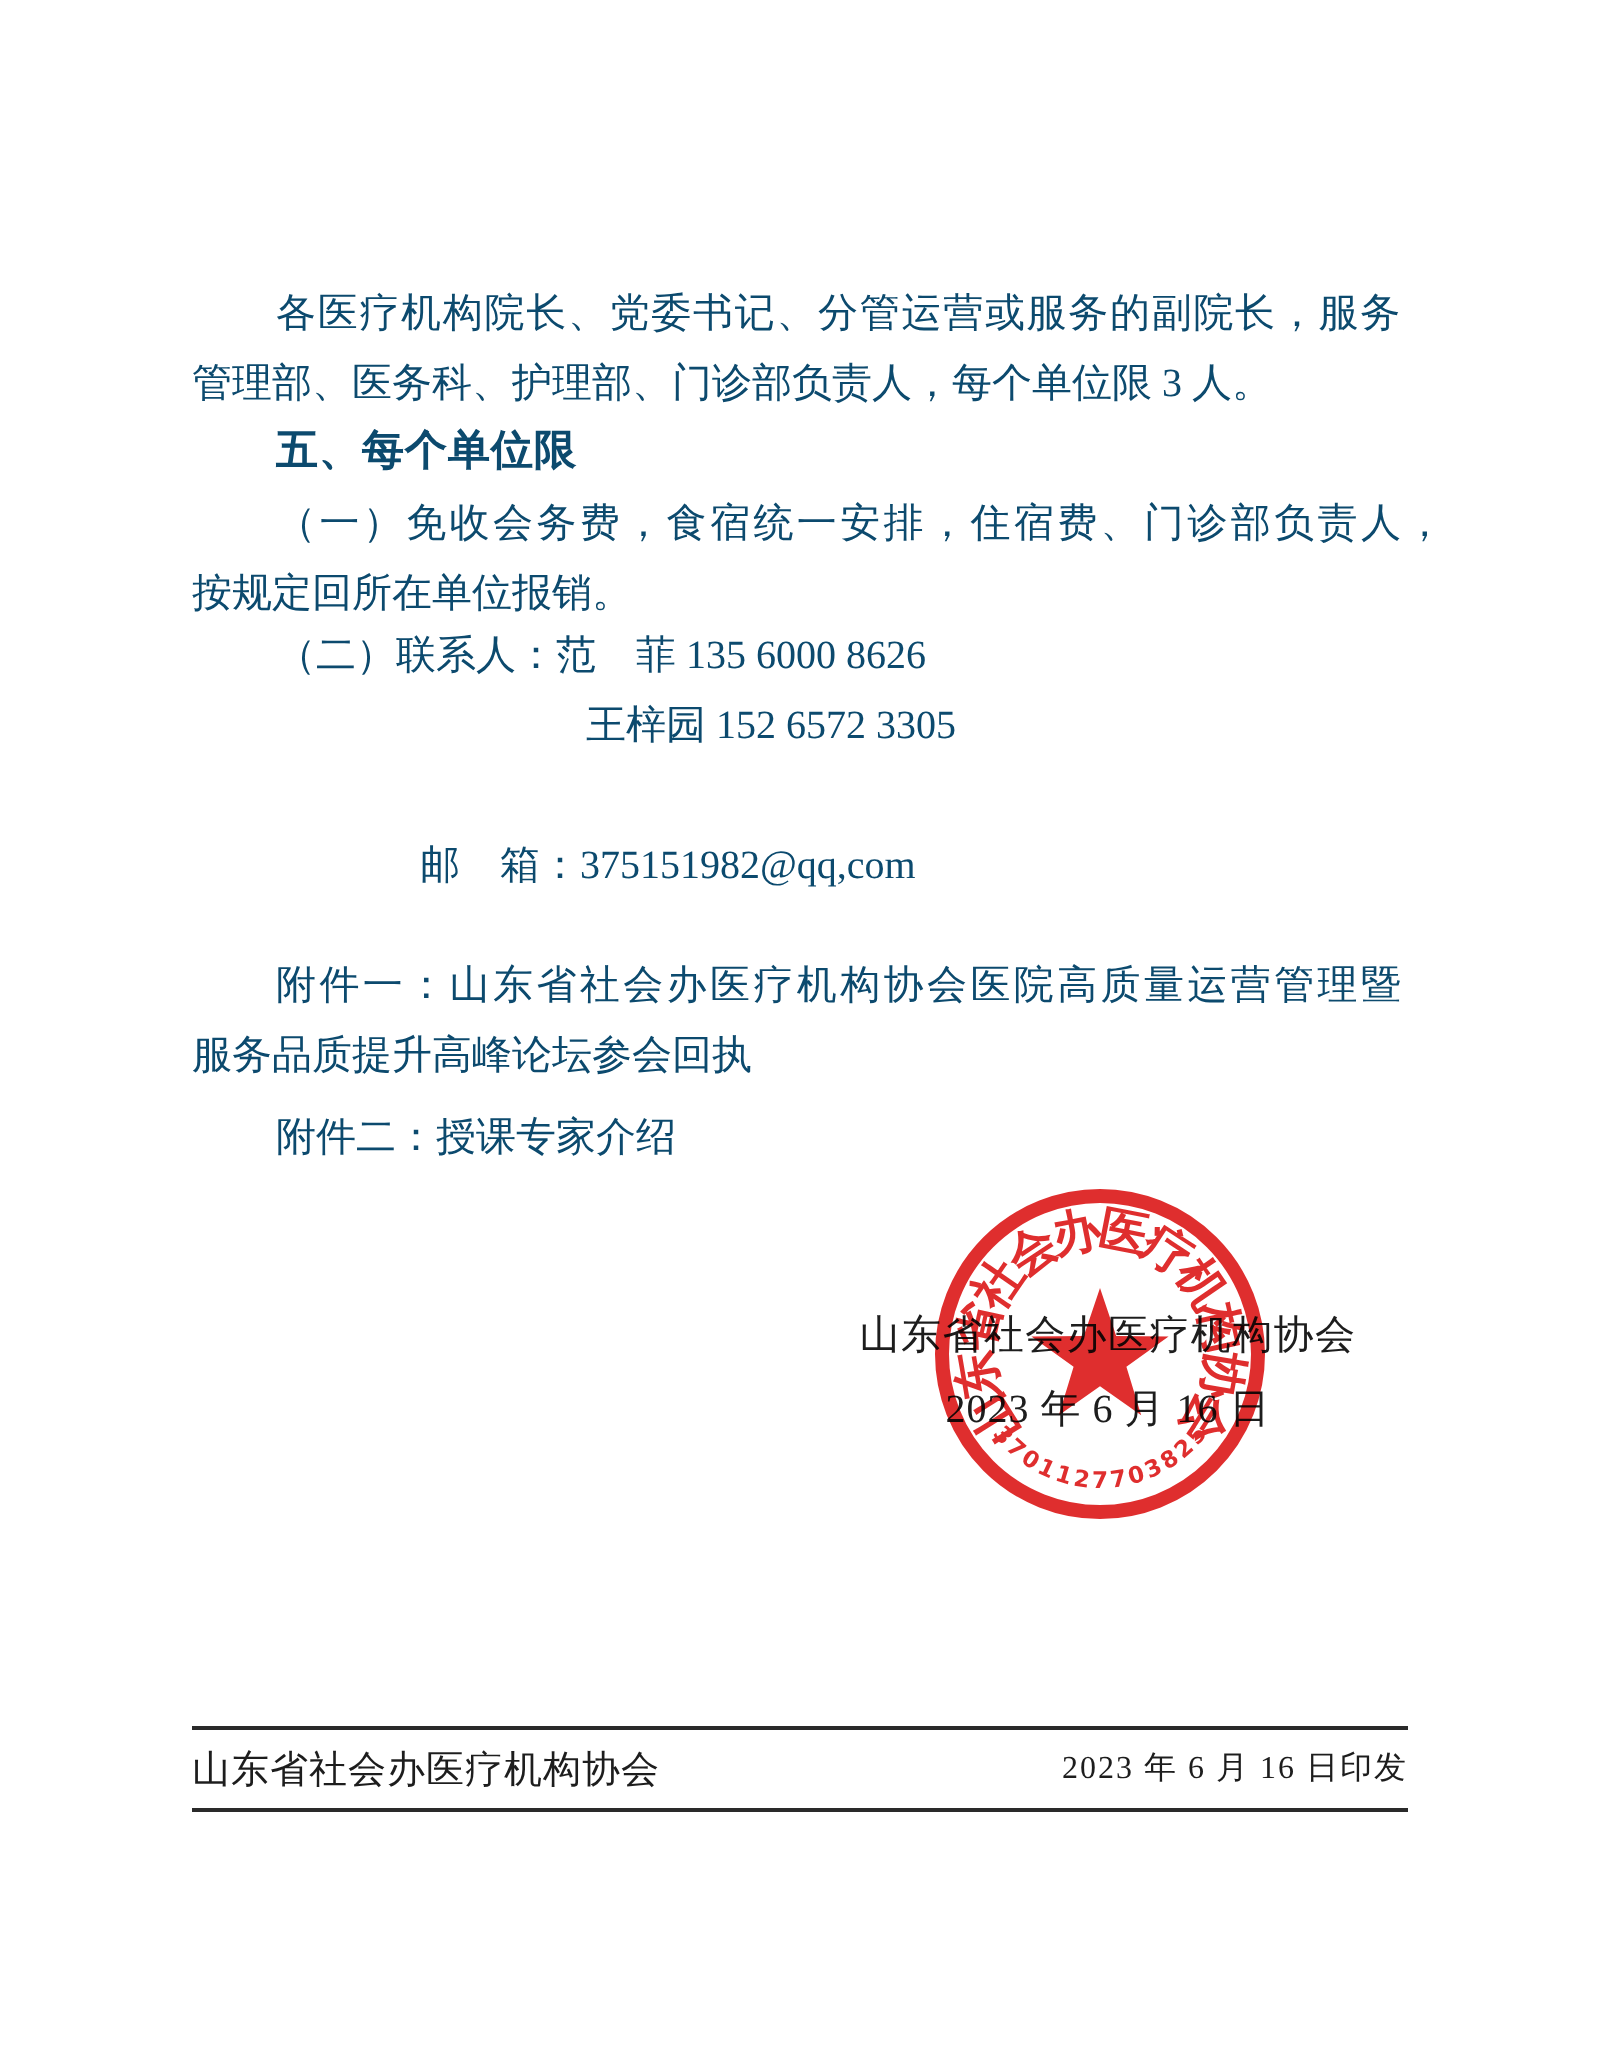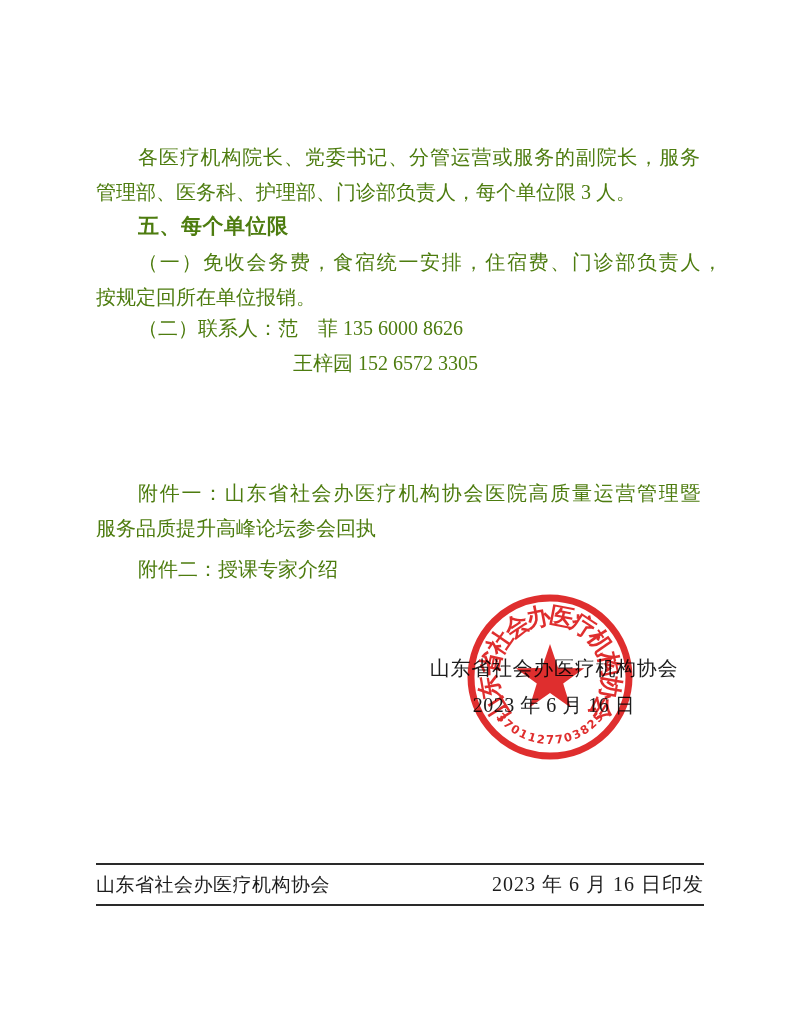--- a/index.html
+++ b/index.html
@@ -7,21 +7,21 @@
     width:800px;height:1035px;position:relative;
     background:#ffffff;
     font-family:"Liberation Serif","DejaVu Serif",serif;
     color:#1d1d1d;
     overflow:hidden;
   }
   .page{position:absolute;inset:0;background:#ffffff;}
   .line{
     position:absolute;left:96px;width:612px;
     font-size:20px;line-height:26px;white-space:pre;
-    color:#4d7c0f;
+    color:#0c4a6e;
   }
   .indent{padding-left:42px;}
   .justify1{letter-spacing:0.85px;}
   .justify2{letter-spacing:1.7px;}
   .heading{
     font-family:"Liberation Sans","DejaVu Sans",sans-serif;
     font-weight:bold;font-size:21px;letter-spacing:0.5px;
   }
   .contact-line{left:293px;width:420px;}
   .email-line{left:210px;width:500px;}
@@ -44,37 +44,38 @@
     font-size:11.5px;font-weight:bold;
     text-anchor:middle;dominant-baseline:central;
     font-family:"DejaVu Sans","Liberation Sans",sans-serif;
   }
   .footer{
     position:absolute;left:96px;top:863px;width:608px;
     border-top:2px solid #2a2a2a;border-bottom:2px solid #2a2a2a;
     height:39px;display:flex;align-items:center;justify-content:space-between;
   }
   .footer-left{font-size:19px;letter-spacing:0.5px;white-space:pre;}
-  .footer-right{font-size:20px;letter-spacing:1px;white-space:pre;margin-left:12px;}
+  .footer-right{font-size:16px;letter-spacing:1px;white-space:pre;margin-left:12px;}
 </style>
 </head>
 <body>
 
 <div class="page">
 
   <div class="line indent justify1" style="top:144px">各医疗机构院长、党委书记、分管运营或服务的副院长，服务</div>
   <div class="line" style="top:179px">管理部、医务科、护理部、门诊部负责人，每个单位限 3 人。</div>
 
   <div class="line indent heading" style="top:213px">五、每个单位限</div>
 
   <div class="line indent justify2" style="top:249px">（一）免收会务费，食宿统一安排，住宿费、门诊部负责人，</div>
   <div class="line" style="top:284px">按规定回所在单位报销。</div>
 
   <div class="line indent" style="top:315px">（二）联系人：范　菲 135 6000 8626</div>
   <div class="line contact-line" style="top:350px">王梓园 152 6572 3305</div>
+  <div class="line email-line" style="top:420px">邮　箱：375151982@qq,com</div>
 
   <div class="line indent justify2" style="top:480px">附件一：山东省社会办医疗机构协会医院高质量运营管理暨</div>
   <div class="line" style="top:515px">服务品质提升高峰论坛参会回执</div>
   <div class="line indent" style="top:556px">附件二：授课专家介绍</div>
 
   <div class="sig-org">山东省社会办医疗机构协会</div>
   <div class="sig-date">2023 年 6 月 16 日</div>
 
   <svg id="seal-svg" class="seal-wrap" viewBox="0 0 170 170">
     <circle cx="85" cy="85" r="79" fill="none" stroke="#dd1c1c" stroke-width="7"></circle>

